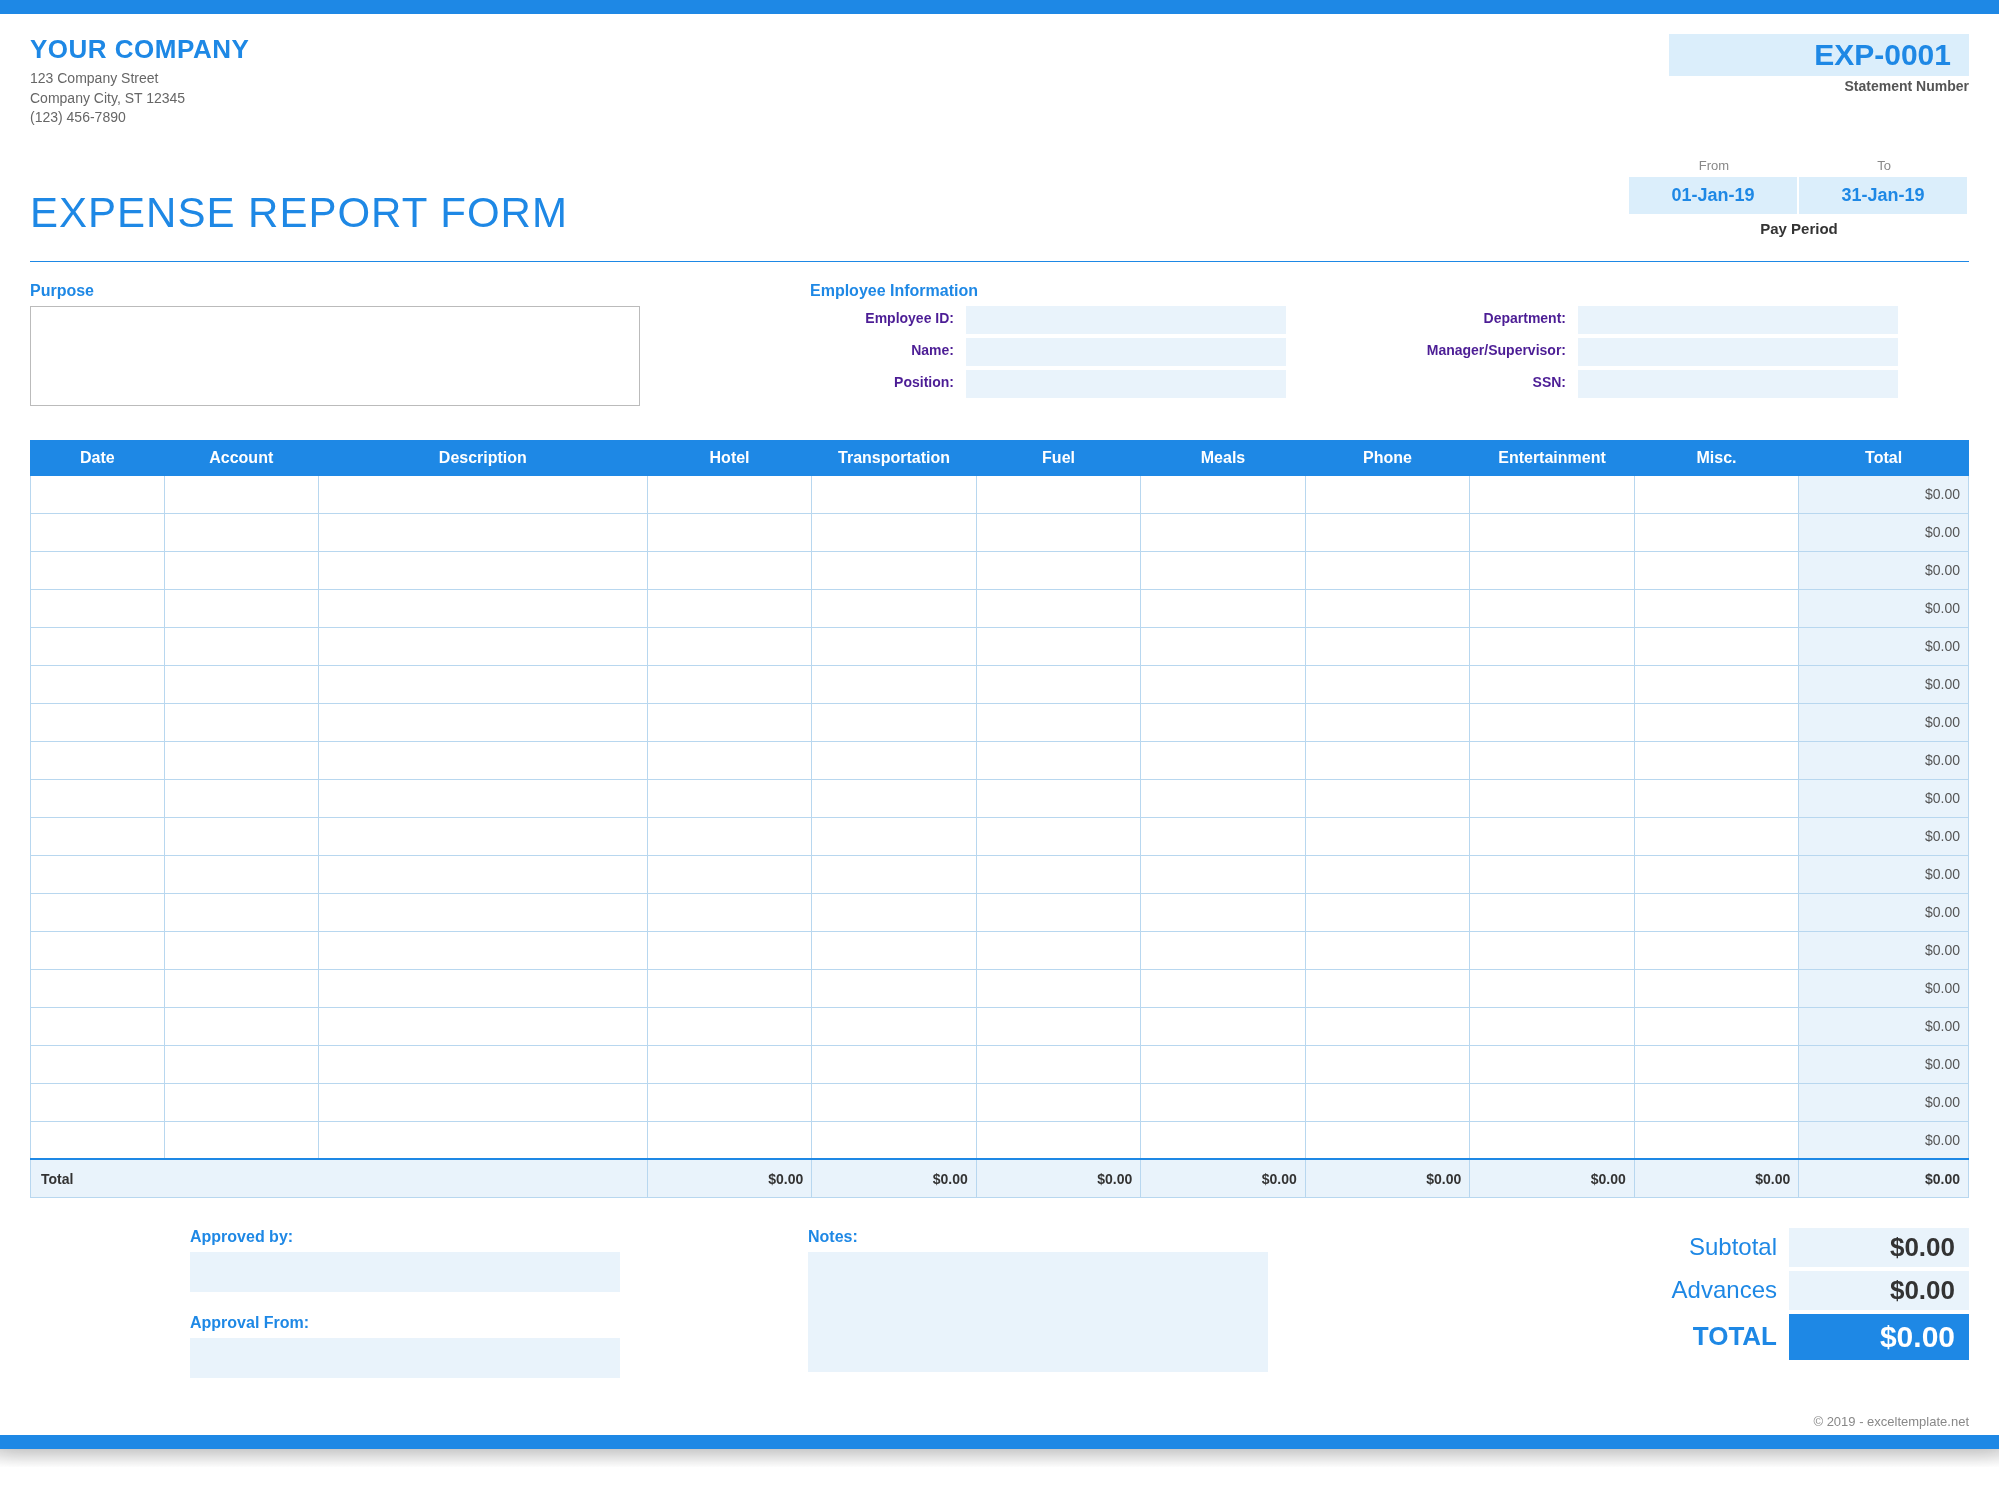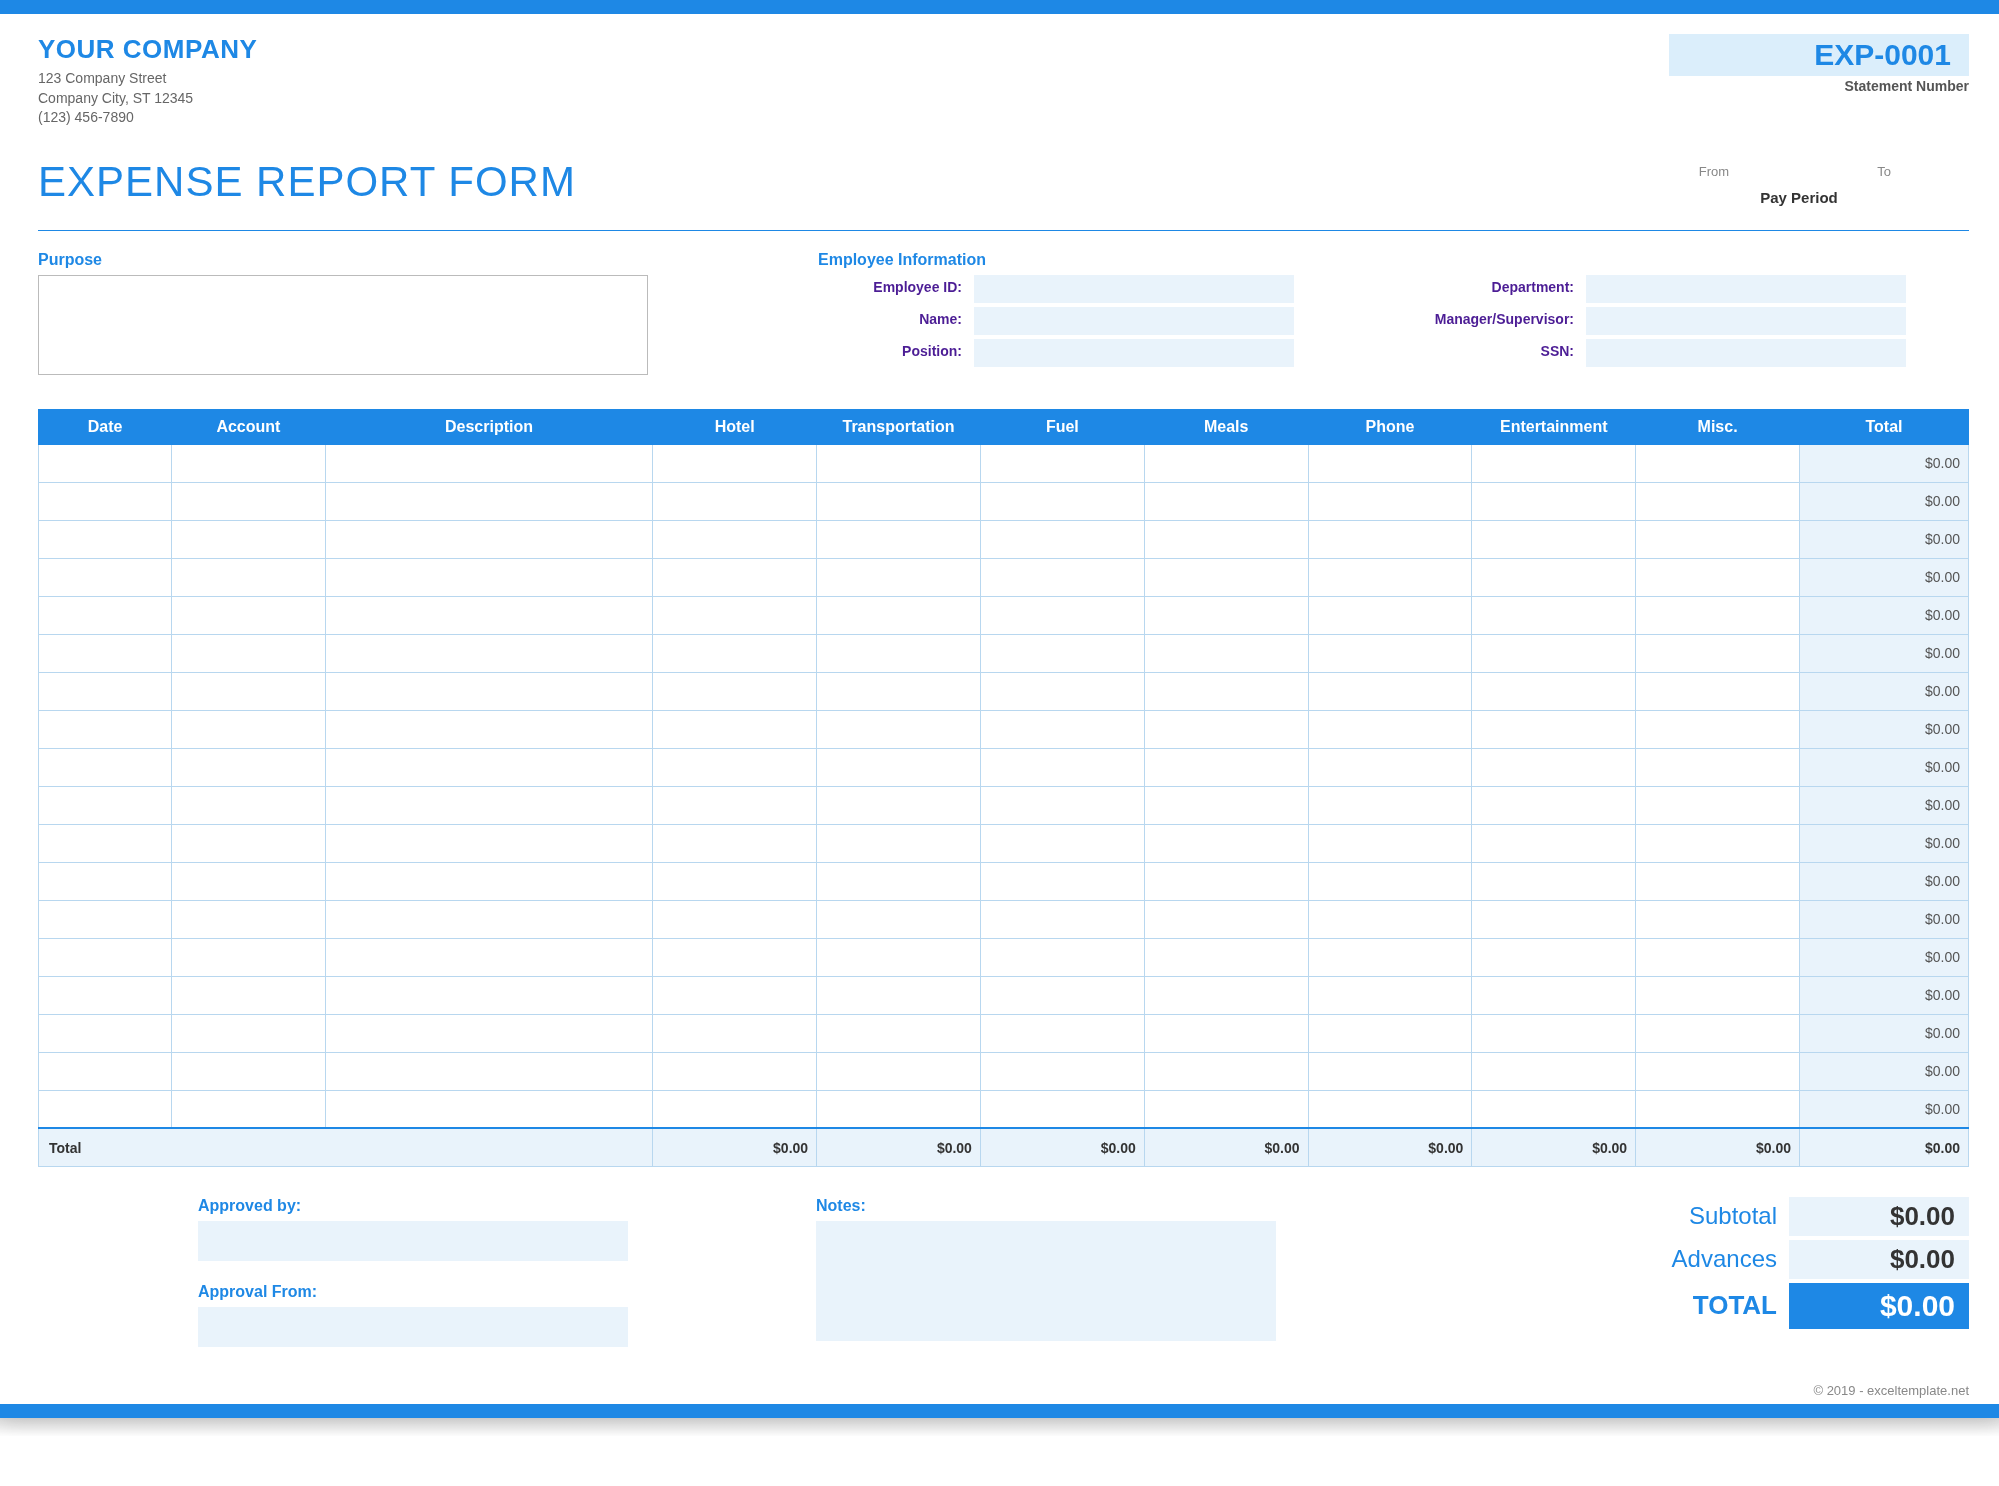--- a/index.html
+++ b/index.html
@@ -13,21 +13,21 @@
     width: 1999px;
     background: #fff;
     box-shadow: 0 4px 20px rgba(0,0,0,0.15);
     position: relative;
   }
   .top-bar, .bottom-bar {
     height: 14px;
     background: #1e88e5;
   }
   .content {
-    padding: 20px 30px 10px 38px;
+    padding: 20px 30px 10px 30px;
   }
   .header-row {
     display: flex;
     justify-content: space-between;
     align-items: flex-start;
   }
   .company-block { }
   .company-name {
     color: #1e88e5;
     font-size: 26px;
@@ -292,20 +292,24 @@
         <div class="statement-label">Statement Number</div>
       </div>
     </div>
 
     <div class="title-row">
       <div class="form-title">EXPENSE REPORT FORM</div>
       <div class="period-block">
         <div class="period-labels">
           <div class="period-label">From</div>
           <div class="period-label">To</div>
+        </div>
+        <div class="period-values">
+          <div class="period-value">01-Jan-19</div>
+          <div class="period-value">31-Jan-19</div>
         </div>
         <div class="pay-period-label">Pay Period</div>
       </div>
     </div>
 
     <hr class="hr-line">
 
     <div class="info-row">
       <div class="purpose-block">
         <div class="section-label">Purpose</div>

